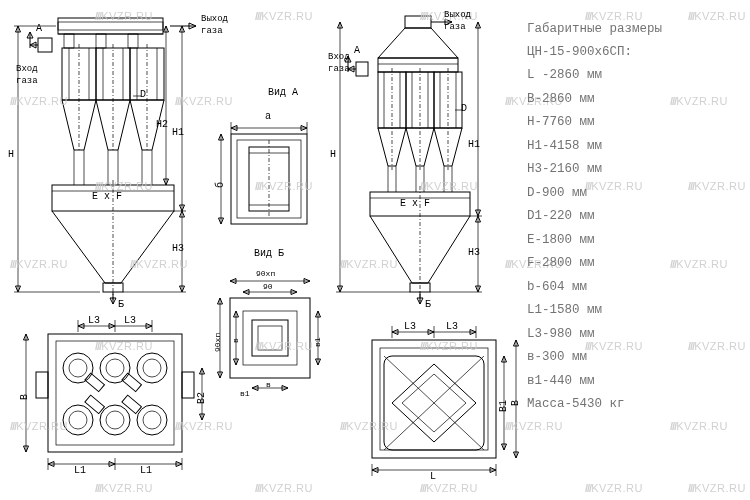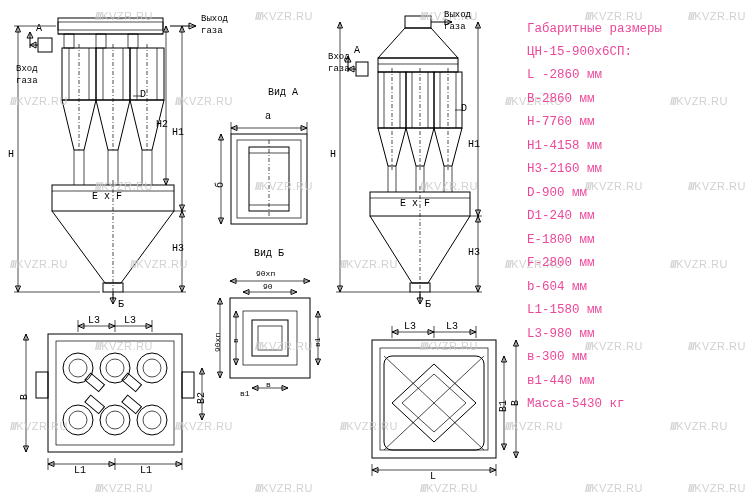--- a/index.html
+++ b/index.html
@@ -41,21 +41,21 @@
   }
   
   #spec-panel {
     position: absolute;
     left: 527px;
     top: 18px;
     width: 215px;
     font-family: "Liberation Mono", monospace;
     font-size: 12.5px;
     line-height: 23.5px;
-    color: #ec4899;
+    color: #737373;
     white-space: nowrap;
   }
   #spec-panel .spec-title {
     font-size: 12.5px;
     line-height: 23px;
   }
   #spec-panel .spec-line {
     font-size: 12.5px;
   }
   
@@ -474,21 +474,21 @@
 
   <div id="spec-panel">
     <div class="spec-title">Габаритные размеры</div>
     <div class="spec-title">ЦН-15-900х6СП:</div>
     <div class="spec-line">L -2860  мм</div>
     <div class="spec-line">B-2860  мм</div>
     <div class="spec-line">H-7760  мм</div>
     <div class="spec-line">H1-4158  мм</div>
     <div class="spec-line">H3-2160  мм</div>
     <div class="spec-line">D-900  мм</div>
-    <div class="spec-line">D1-240  мм</div>
+    <div class="spec-line">D1-220  мм</div>
     <div class="spec-line">E-1800  мм</div>
     <div class="spec-line">F-2800  мм</div>
     <div class="spec-line">b-604  мм</div>
     <div class="spec-line">L1-1580  мм</div>
     <div class="spec-line">L3-980  мм</div>
     <div class="spec-line">в-300  мм</div>
     <div class="spec-line">в1-440  мм</div>
     <div class="spec-line">Масса-5430  кг</div>
   </div>
 

